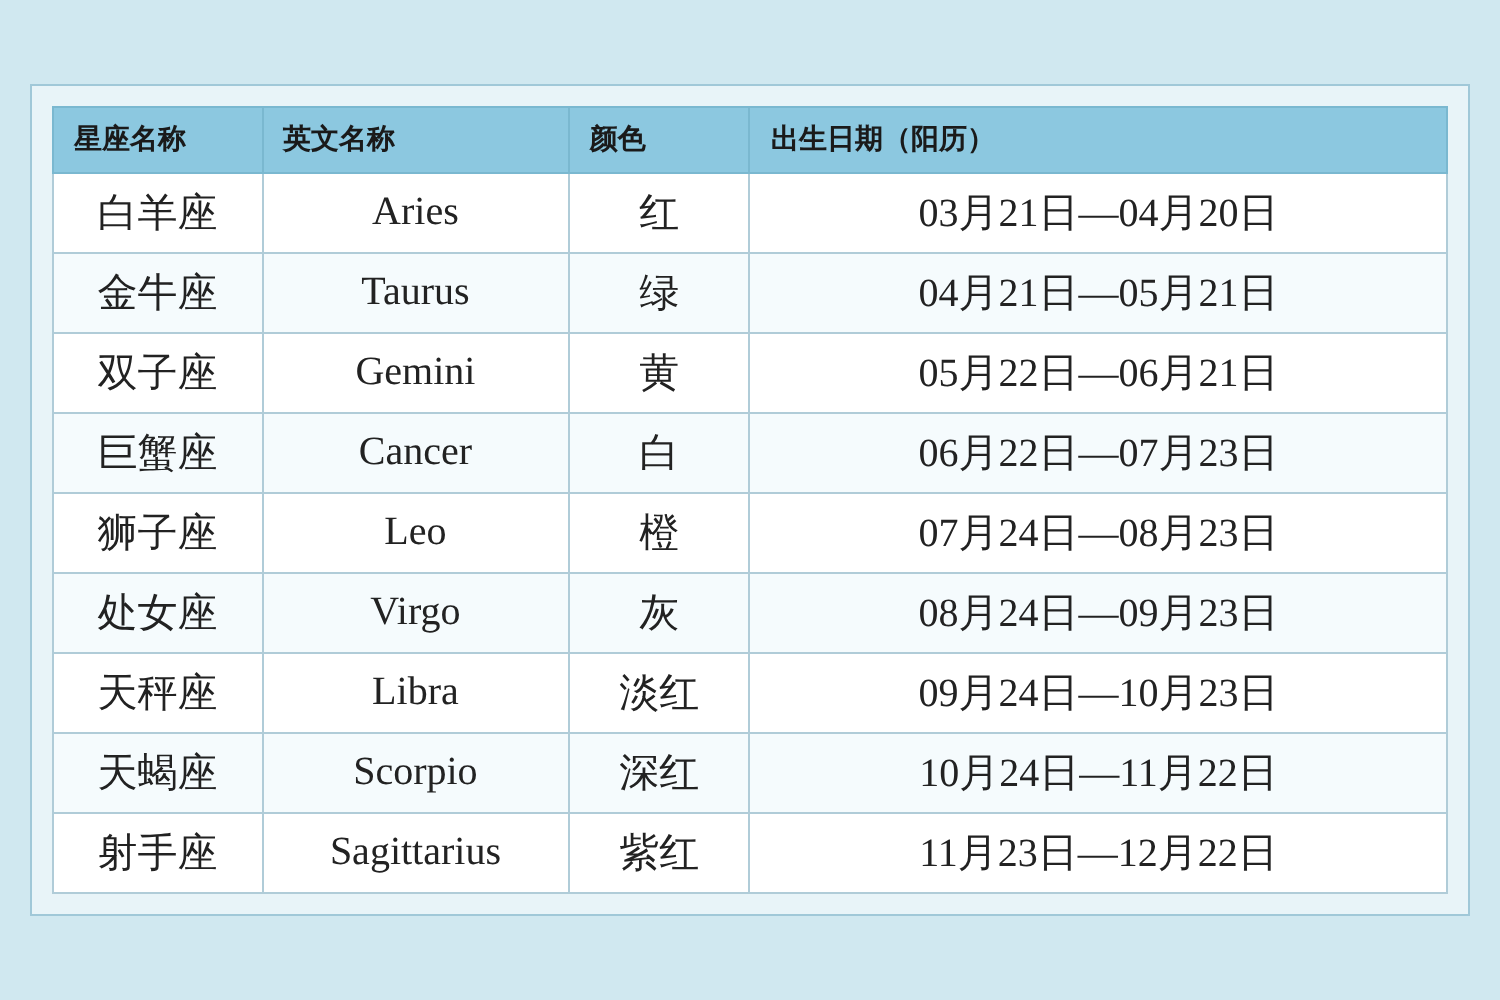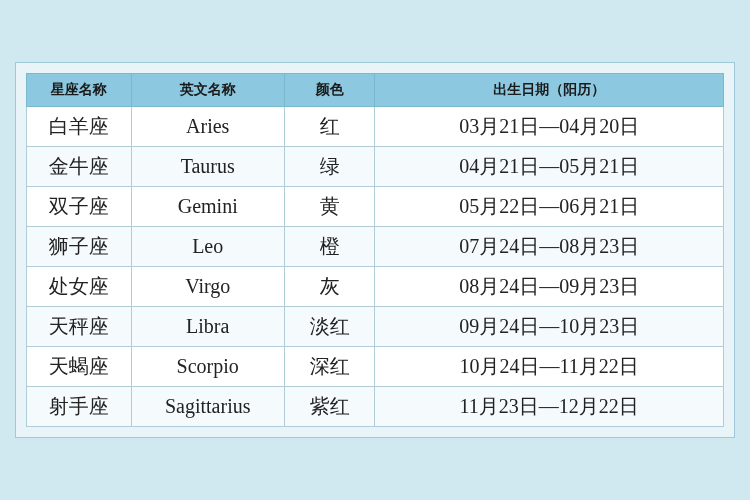--- a/index.html
+++ b/index.html
@@ -29,21 +29,21 @@
     table {
       width: 100%;
       border-collapse: collapse;
     }
 
     th {
       background-color: #8cc8e0;
       color: #1a1a1a;
       padding: 7px 10px;
       border: 1px solid #7ab8d0;
-      text-align: center;
+      text-align: left;
       font-weight: bold;
       font-size: 14px;
     }
 
     td {
       background-color: #ffffff;
       padding: 6px 10px;
       border: 1px solid #b0ccd8;
       text-align: center;
       font-size: 20px;
@@ -85,20 +85,26 @@
           <td>绿</td>
           <td>04月21日—05月21日</td>
         </tr>
         <tr>
           <td>双子座</td>
           <td>Gemini</td>
           <td>黄</td>
           <td>05月22日—06月21日</td>
         </tr>
         <tr>
+          <td>巨蟹座</td>
+          <td>Cancer</td>
+          <td>白</td>
+          <td>06月22日—07月23日</td>
+        </tr>
+        <tr>
           <td>狮子座</td>
           <td>Leo</td>
           <td>橙</td>
           <td>07月24日—08月23日</td>
         </tr>
         <tr>
           <td>处女座</td>
           <td>Virgo</td>
           <td>灰</td>
           <td>08月24日—09月23日</td>

